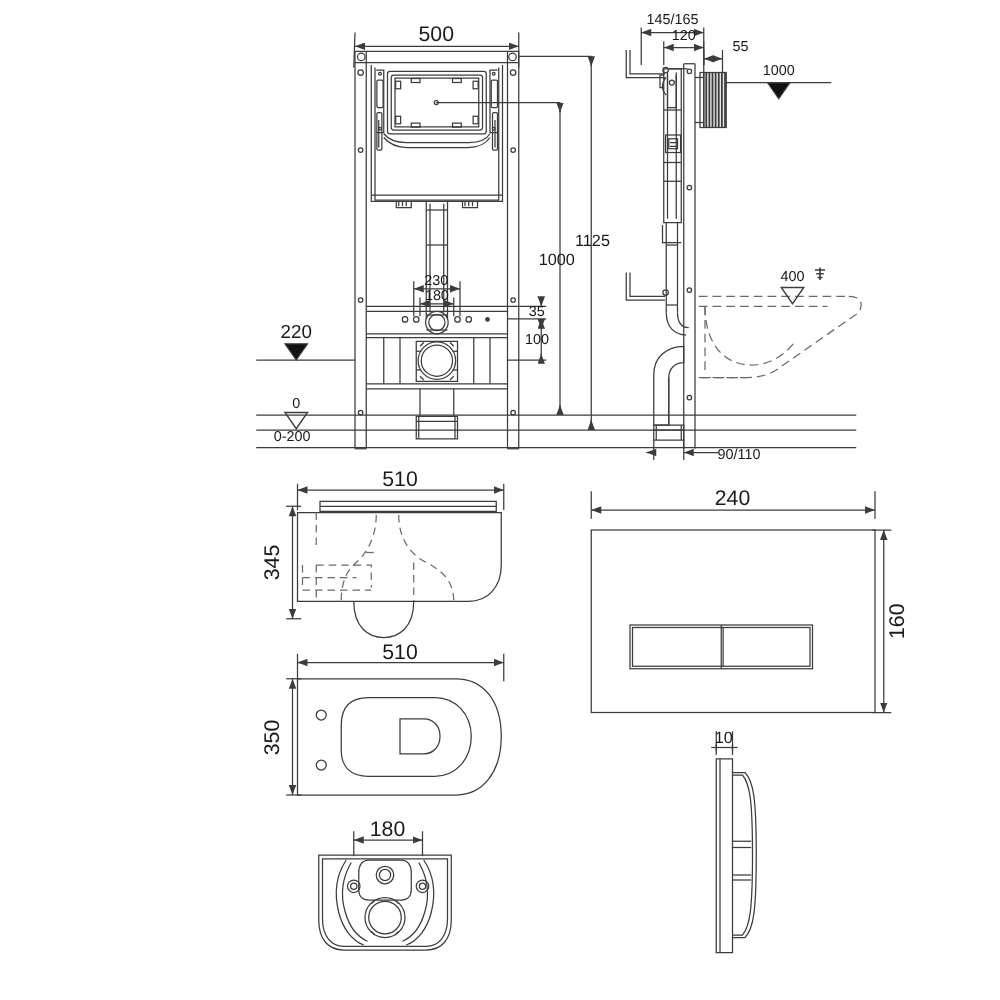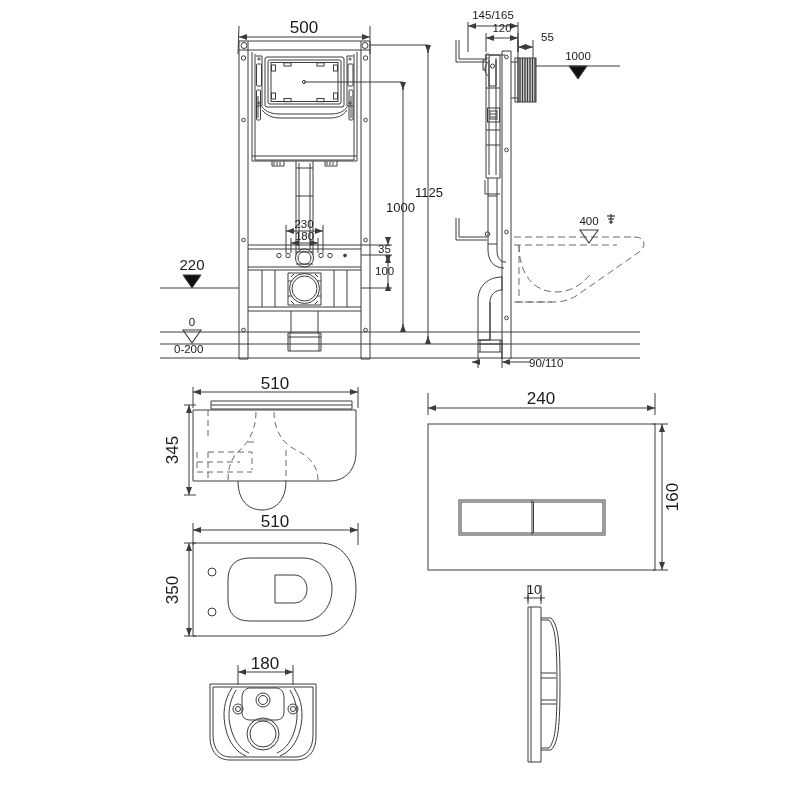--- a/index.html
+++ b/index.html
@@ -10,20 +10,21 @@
   }
   body {
     font-family: "Liberation Sans", sans-serif;
   }
   #sheet {
     position: relative;
     width: 720px;
     height: 800px;
     background: #ffffff;
     overflow: hidden;
+    margin-left: 45px;
   }
   #sheet svg {
     position: absolute;
     left: 0;
     top: 0;
   }
   .dimtext {
     font-family: "Liberation Sans", sans-serif;
     font-size: 15px;
     fill: #1a1a1a;

